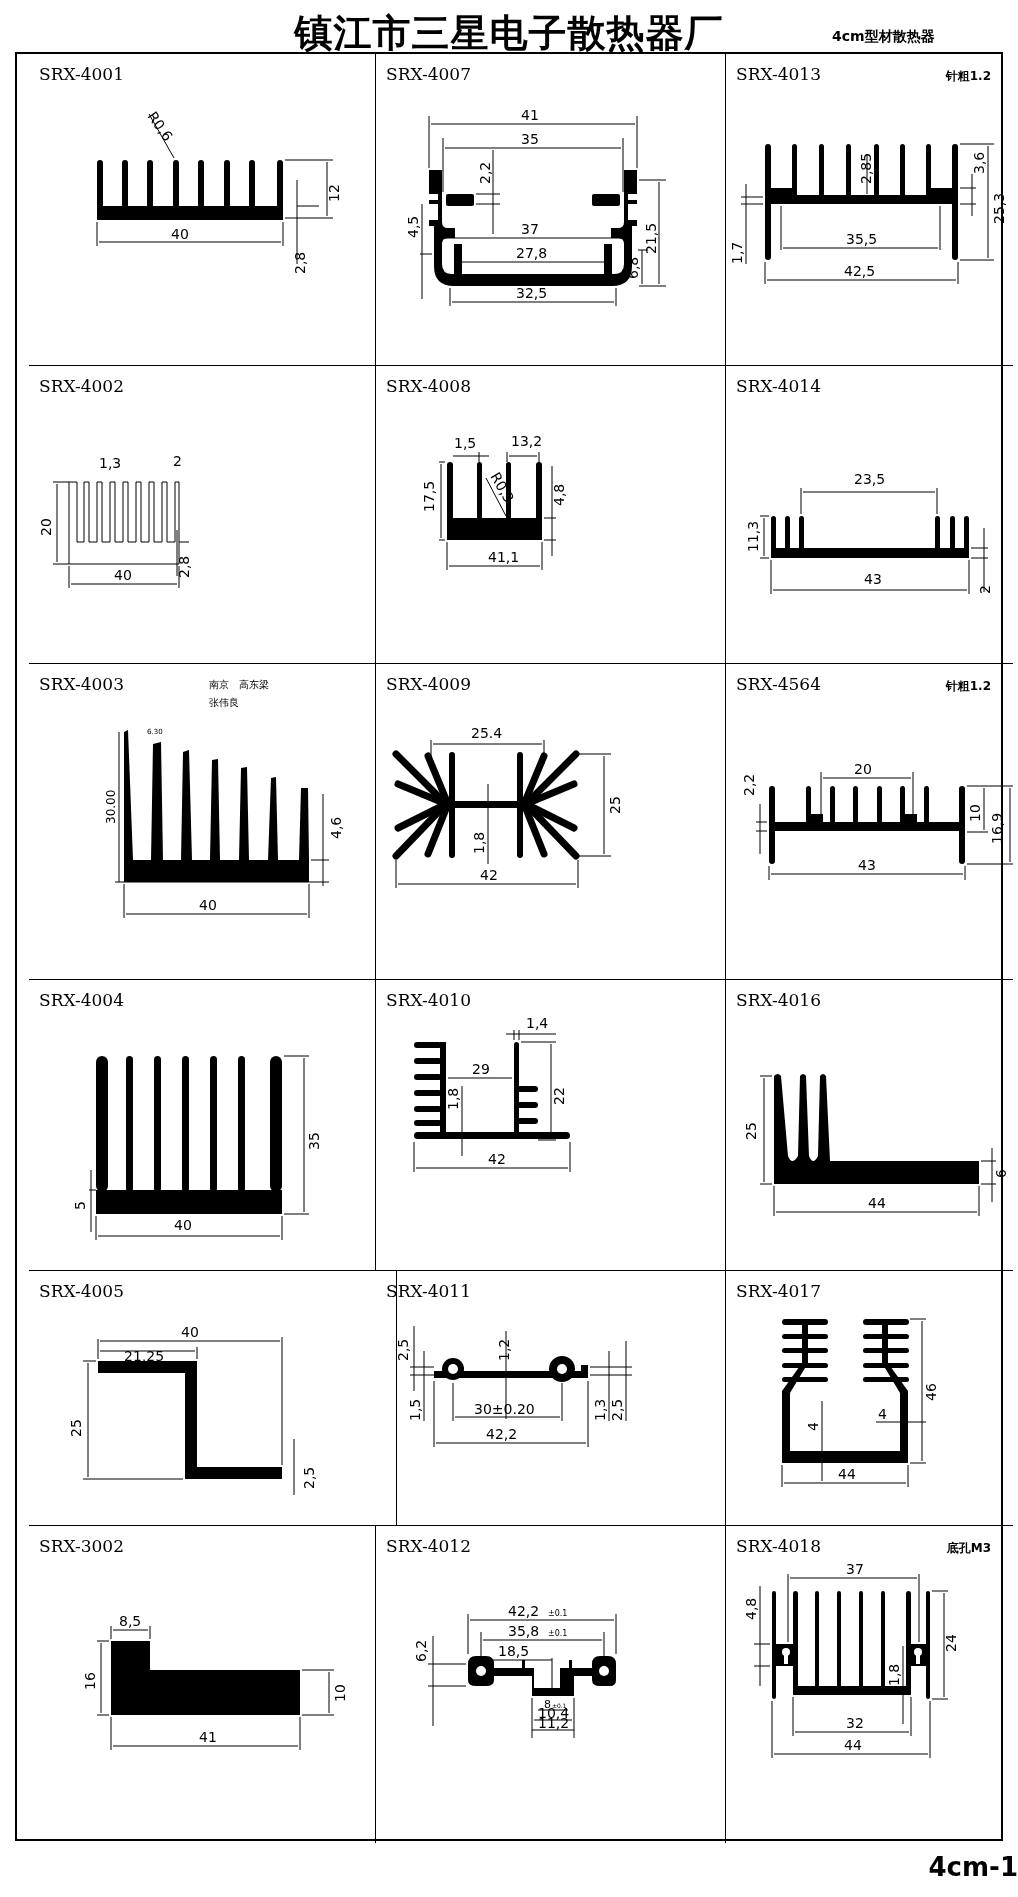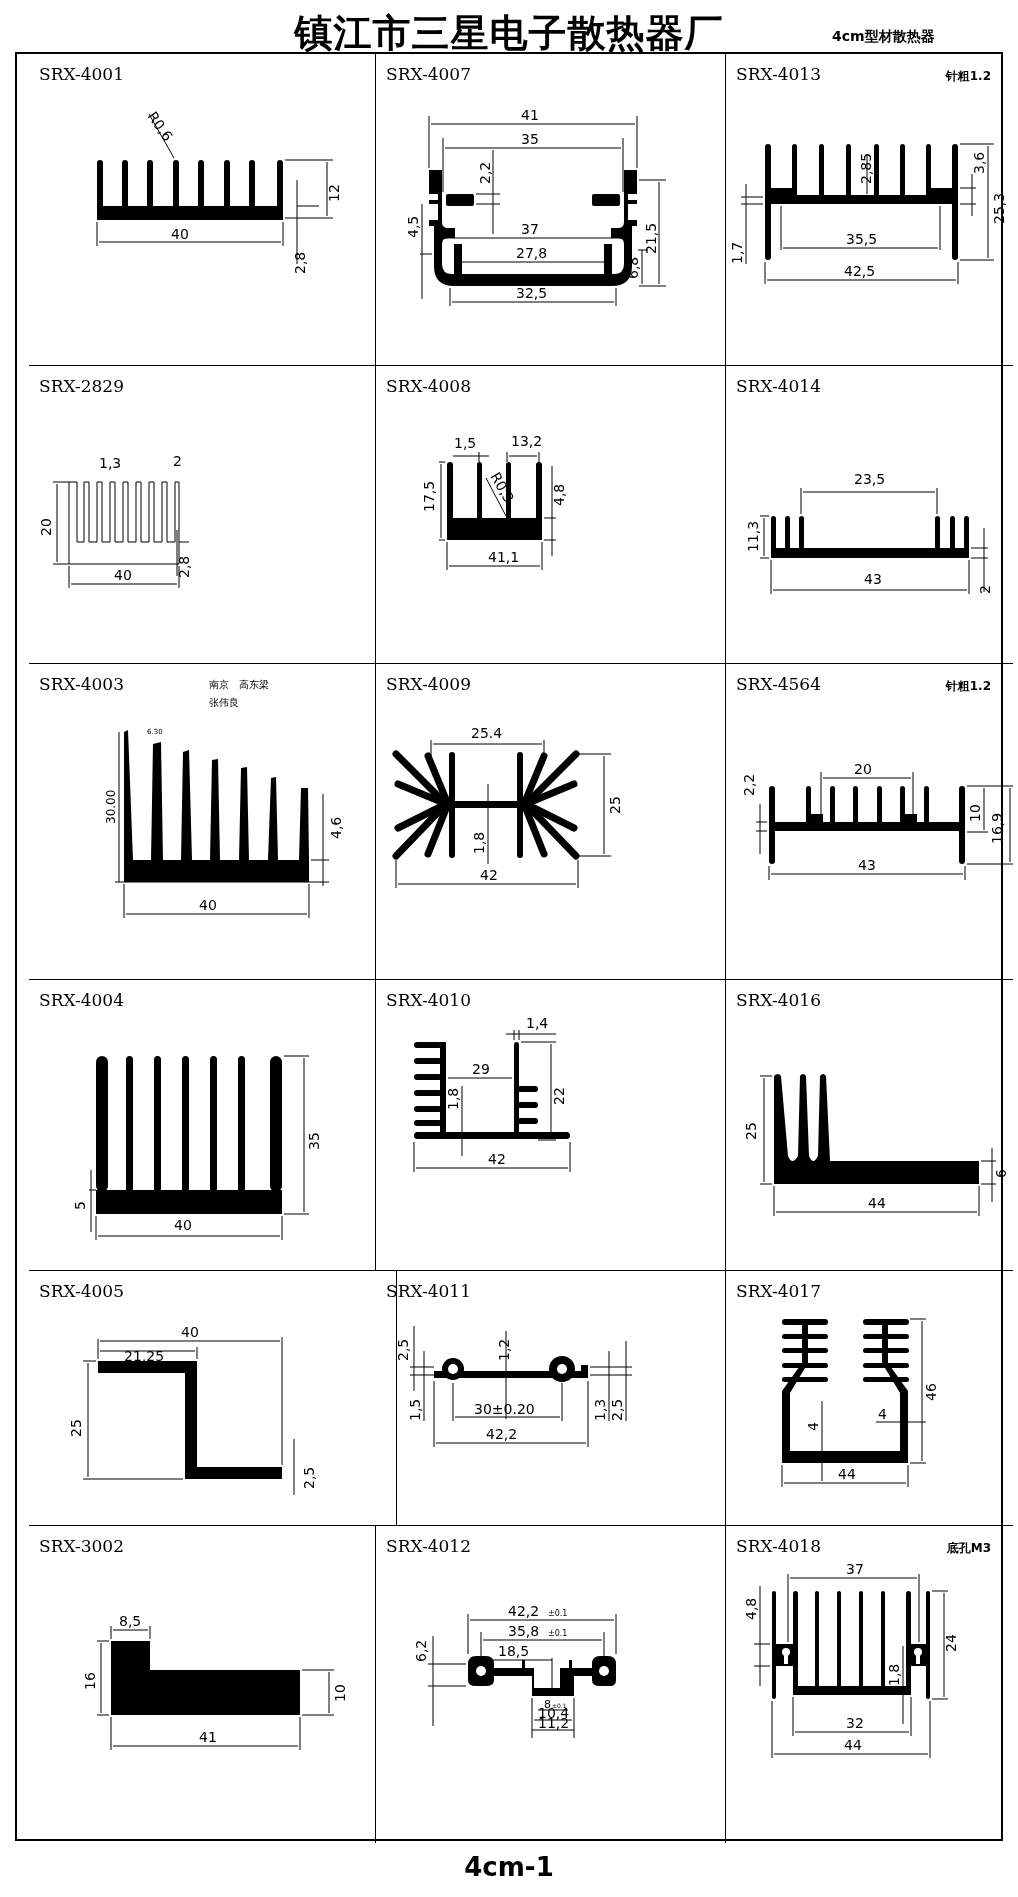--- a/index.html
+++ b/index.html
@@ -5,21 +5,21 @@
   html,body{margin:0;padding:0;background:#fff;}
   body{width:1018px;height:1897px;position:relative;overflow:hidden;font-family:"DejaVu Sans",sans-serif;color:#000;}
   .title{position:absolute;left:0;width:1018px;top:8px;text-align:center;font-size:38px;font-weight:bold;letter-spacing:1px;}
   .subtitle{position:absolute;left:832px;top:28px;font-size:14px;font-weight:bold;}
   .grid{position:absolute;left:15px;top:52px;width:988px;height:1789px;border:2px solid #000;box-sizing:border-box;}
   .cell{position:absolute;border-right:1px solid #000;border-bottom:1px solid #000;box-sizing:border-box;margin-left:12px;}
   .cell .model{position:absolute;left:10px;top:10px;font-family:"DejaVu Serif",serif;font-size:17px;}
   .cell .note{position:absolute;right:22px;top:14px;font-size:12px;font-weight:bold;}
   .cell .note2{position:absolute;left:180px;top:12px;font-size:10px;line-height:18px;}
   .cell svg{position:absolute;left:0;top:0;}
-  .footer{position:absolute;left:0;width:1018px;top:1852px;text-align:center;font-size:26px;font-weight:bold;}
+  .footer{position:absolute;left:0;width:1018px;top:1852px;text-align:right;font-size:26px;font-weight:bold;}
   svg text{font-family:"DejaVu Sans",sans-serif;font-size:14px;}
 </style>
 </head>
 <body>
 
 <div class="title">镇江市三星电子散热器厂</div>
 <div class="subtitle">4cm型材散热器</div>
 
 <div class="grid">
 
@@ -49,21 +49,21 @@
         <line x1="120" y1="60" x2="145" y2="104"></line>
       </g>
       <text x="142" y="185">40</text>
       <text x="276" y="220" transform="rotate(-90 276 220)">2,8</text>
       <text x="310" y="148" transform="rotate(-90 310 148)">12</text>
       <text x="118" y="62" transform="rotate(55 118 62)">R0,6</text>
     </svg>
   </div>
 
   <div class="cell" style="left:0;top:312px;width:347px;height:298px;">
-    <div class="model">SRX-2829</div>
+    <div class="model">SRX-4002</div>
     <svg width="347" height="298">
       <g stroke="#000" stroke-width="1" fill="none">
         <path d="M40 116 H48 V176 H55 V116 H60 V176 H68 V116 H73 V176 H81 V116 H86 V176 H94 V116 H99 V176 H107 V116 H112 V176 H120 V116 H125 V176 H133 V116 H138 V176 H146 V116 H150 V198 H40 Z" transform="translate(0,0)"></path>
         <line x1="24" y1="116" x2="40" y2="116"></line>
           <line x1="28" y1="118" x2="28" y2="196"></line>
           <line x1="24" y1="198" x2="40" y2="198"></line>
         <line x1="40" y1="200" x2="40" y2="222"></line>
           <line x1="150" y1="200" x2="150" y2="222"></line>
         <line x1="42" y1="218" x2="148" y2="218"></line>
         <line x1="150" y1="176" x2="160" y2="176"></line>

